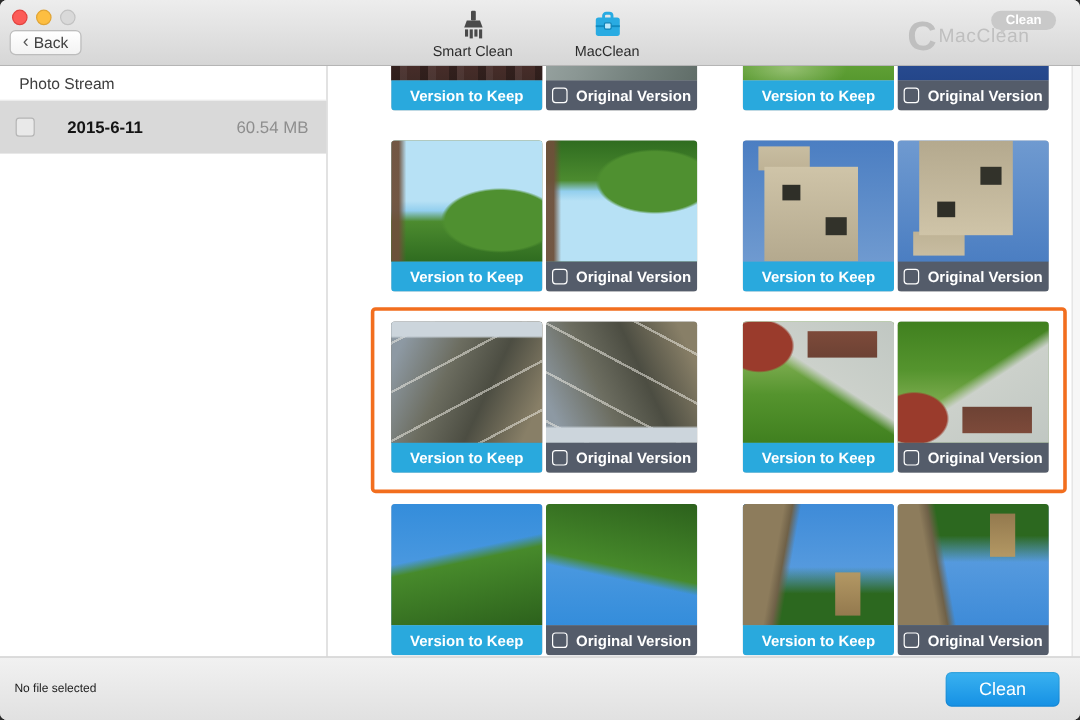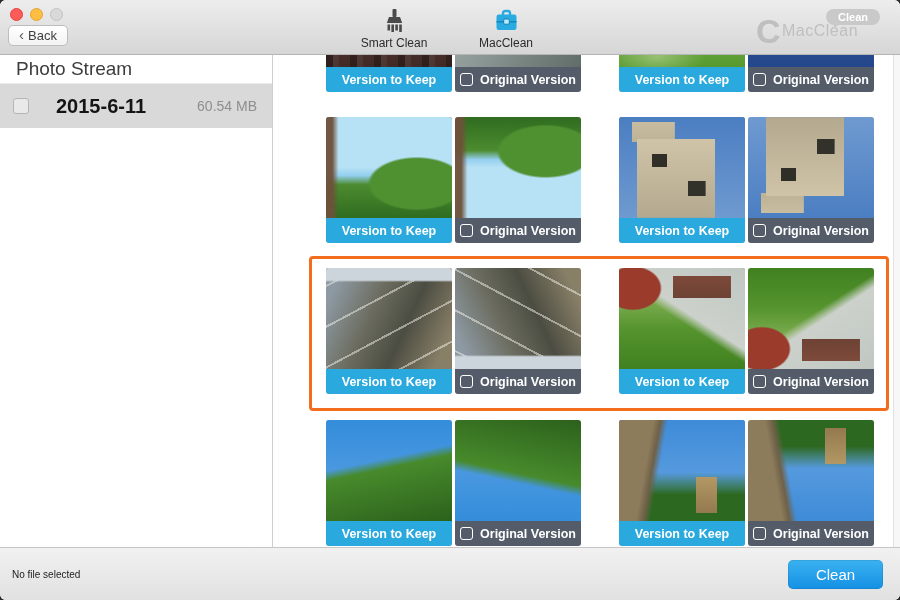--- a/index.html
+++ b/index.html
@@ -27,24 +27,24 @@
   #logo { position:absolute; right:12px; top:0; height:55px; width:150px; }
   #logo .bigc { position:absolute; left:18px; top:12px; font-size:34px; font-weight:bold; color:#bfbfbf; }
   #logo .lname { position:absolute; left:44px; top:22px; font-size:16px; font-weight:300; color:#bfbfbf; letter-spacing:.5px; }
   #free-badge { position:absolute; right:8px; top:9px; background:#c9c9c9; color:#fff; font-size:11px; font-weight:bold;
     padding:2px 12px; border-radius:9px; }
   #free-badge:after { content:""; position:absolute; left:8px; bottom:-4px; border:4px solid transparent; border-top-color:#c9c9c9; border-left-color:#c9c9c9; }
 
   
   #sidebar { position:absolute; top:55px; left:0; width:273px; bottom:53px; background:#fff; border-right:1px solid #cfcfcf; }
   #sidebar-header { height:29px; display:flex; align-items:center; padding-left:16px;
-    font-size:19px; color:#3d3d3d; border-bottom:1px solid #ededed; }
+    font-size:13px; color:#3d3d3d; border-bottom:1px solid #ededed; }
   #stream-row { height:44px; background:#d9d9d9; display:flex; align-items:center; padding:0 15px 0 13px; cursor:default; }
   .cbox { width:16px; height:16px; border:1px solid #b5b5b5; border-radius:3px; background:#e9e9e9; flex:0 0 auto; }
-  #stream-row .date { font-size:20px; font-weight:bold; color:#141414; margin-left:27px; }
+  #stream-row .date { font-size:14px; font-weight:bold; color:#141414; margin-left:27px; }
   #stream-row .size { font-size:14px; color:#8e8e8e; margin-left:auto; }
 
   
   #content { position:absolute; top:55px; left:274px; right:0; bottom:53px; background:#fff; overflow:hidden; }
   #scrolltrack { position:absolute; top:0; right:0; width:7px; bottom:0; background:#f7f7f7; border-left:1px solid #e2e2e2; }
   #photo-grid { position:absolute; top:0; left:0; right:7px; bottom:0; overflow:hidden;padding-left:20px; }
   .grid-row { display:flex; padding-left:32px; margin-top:25px; }
   .grid-row.partial { margin-top:-89px; }
   .pair { display:flex; gap:3px; }
   .pair + .pair { margin-left:38px; }

